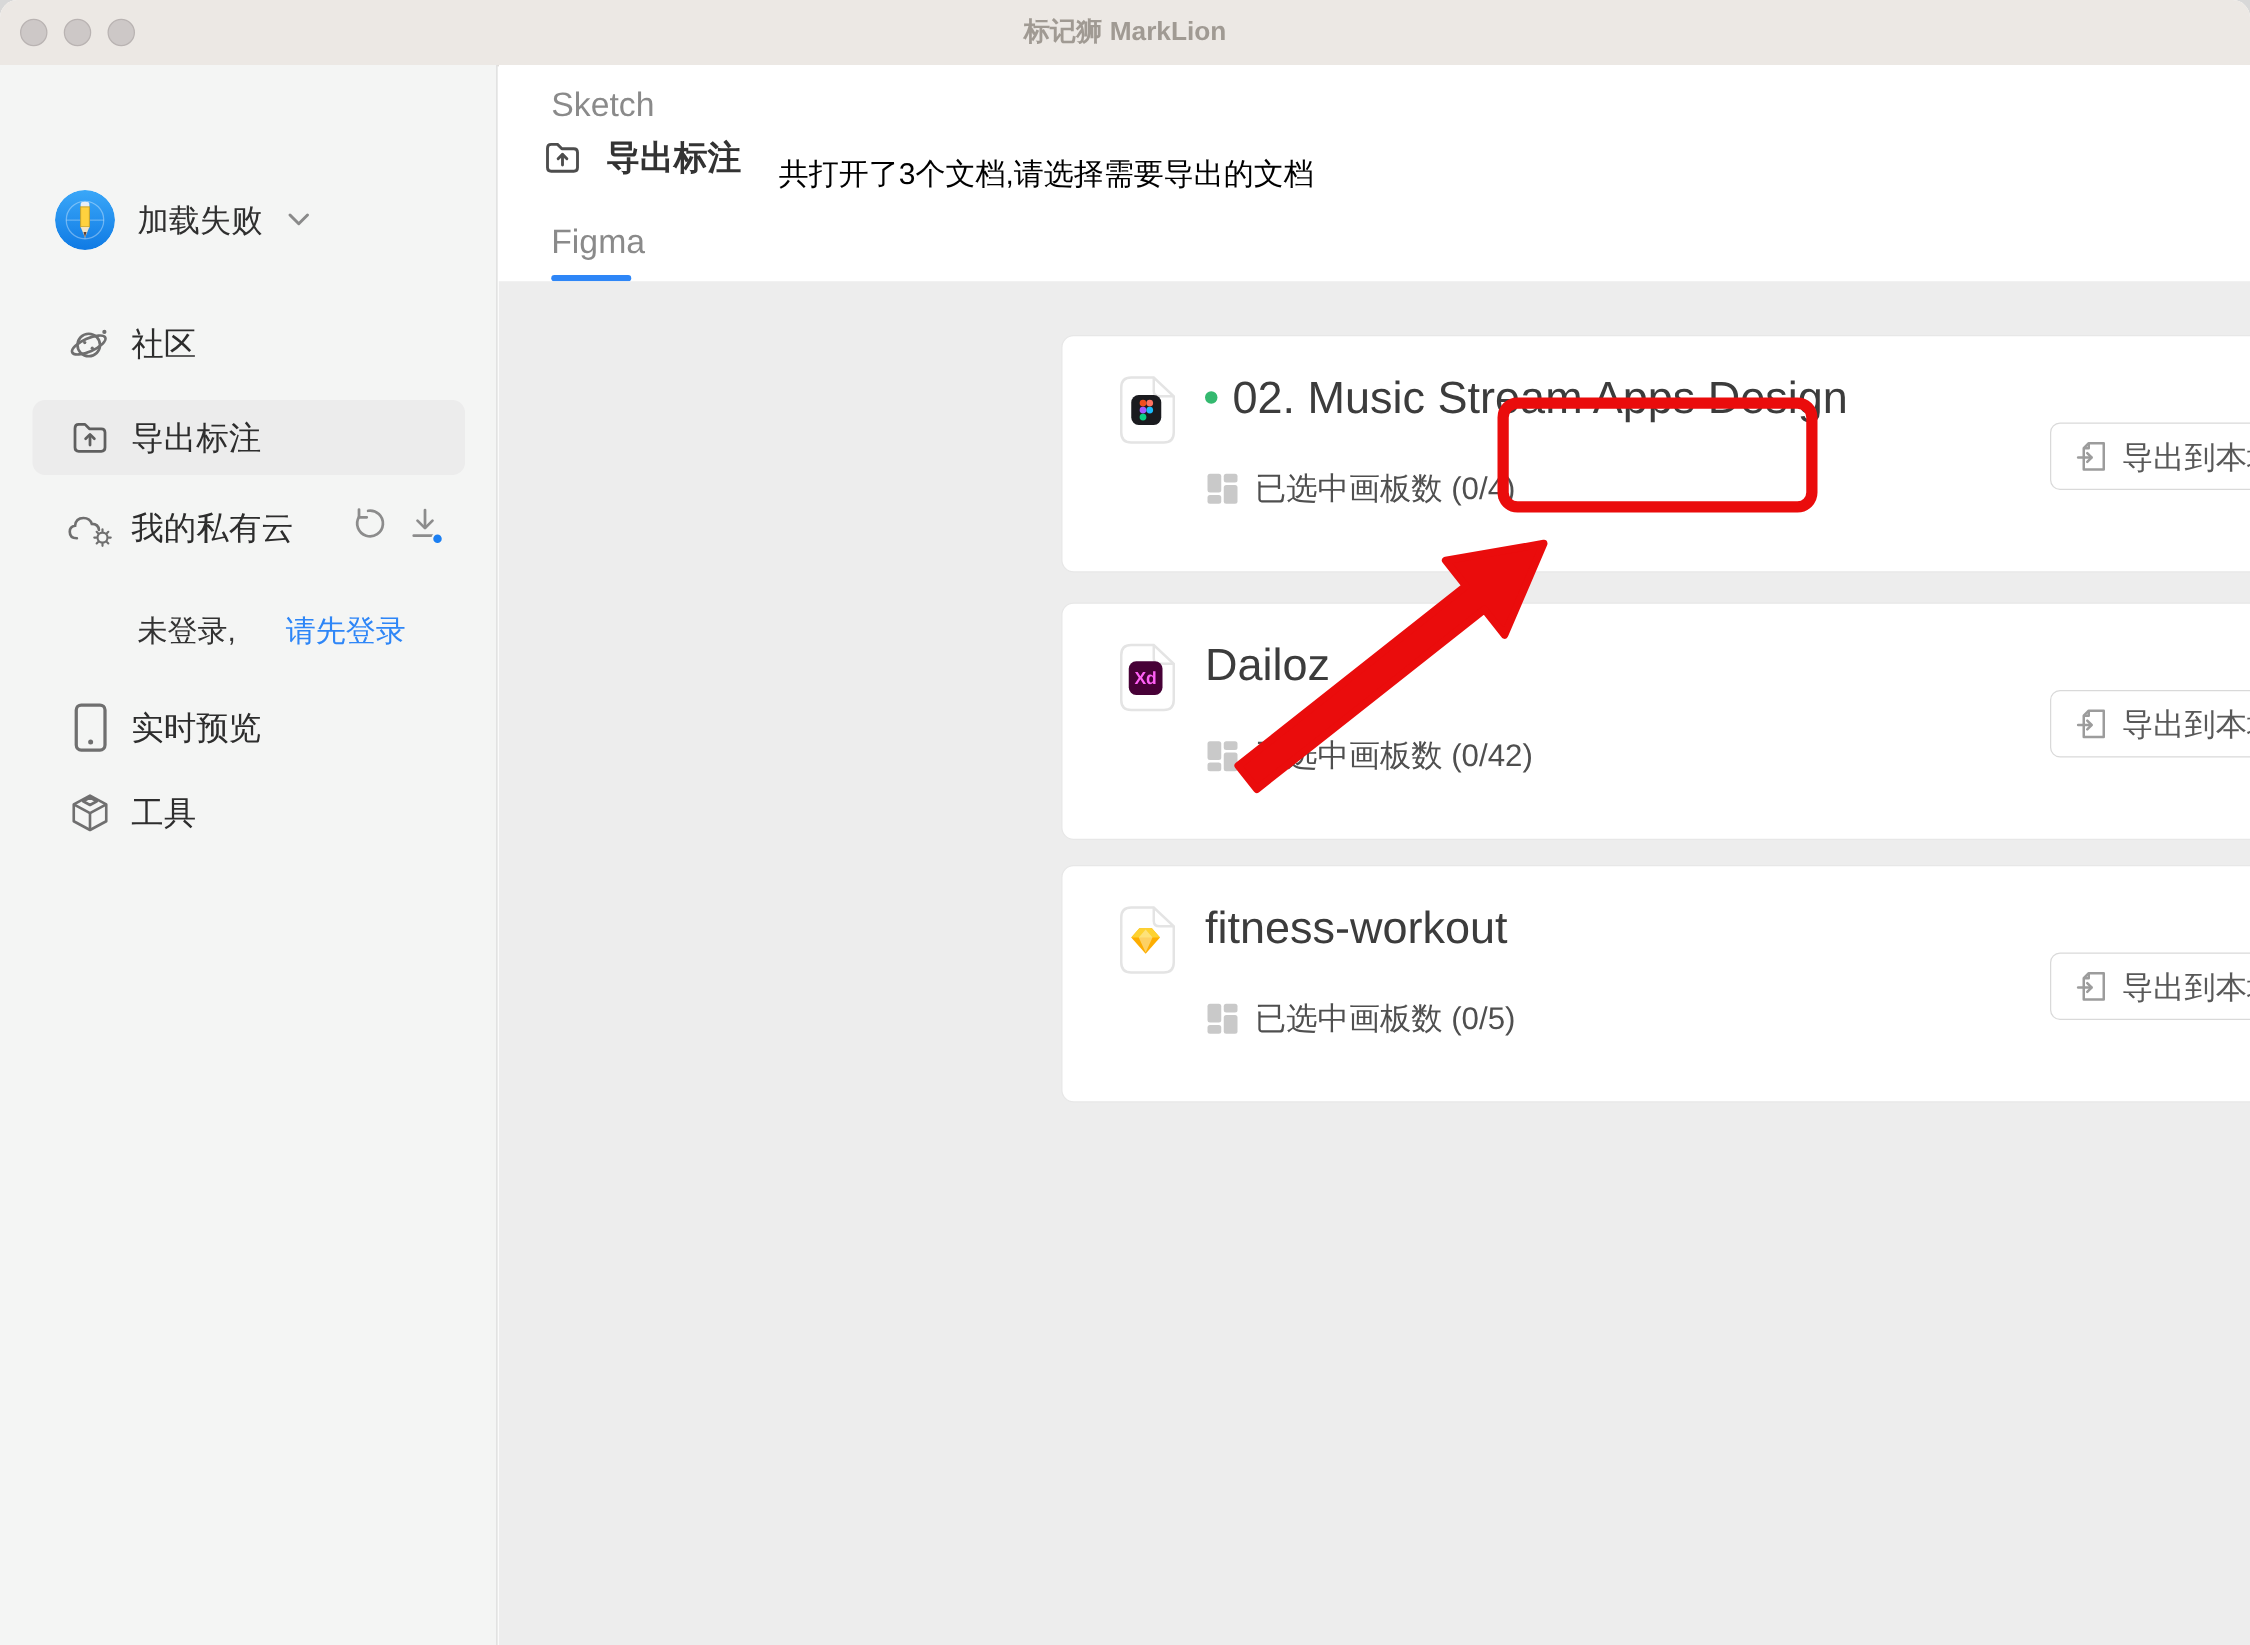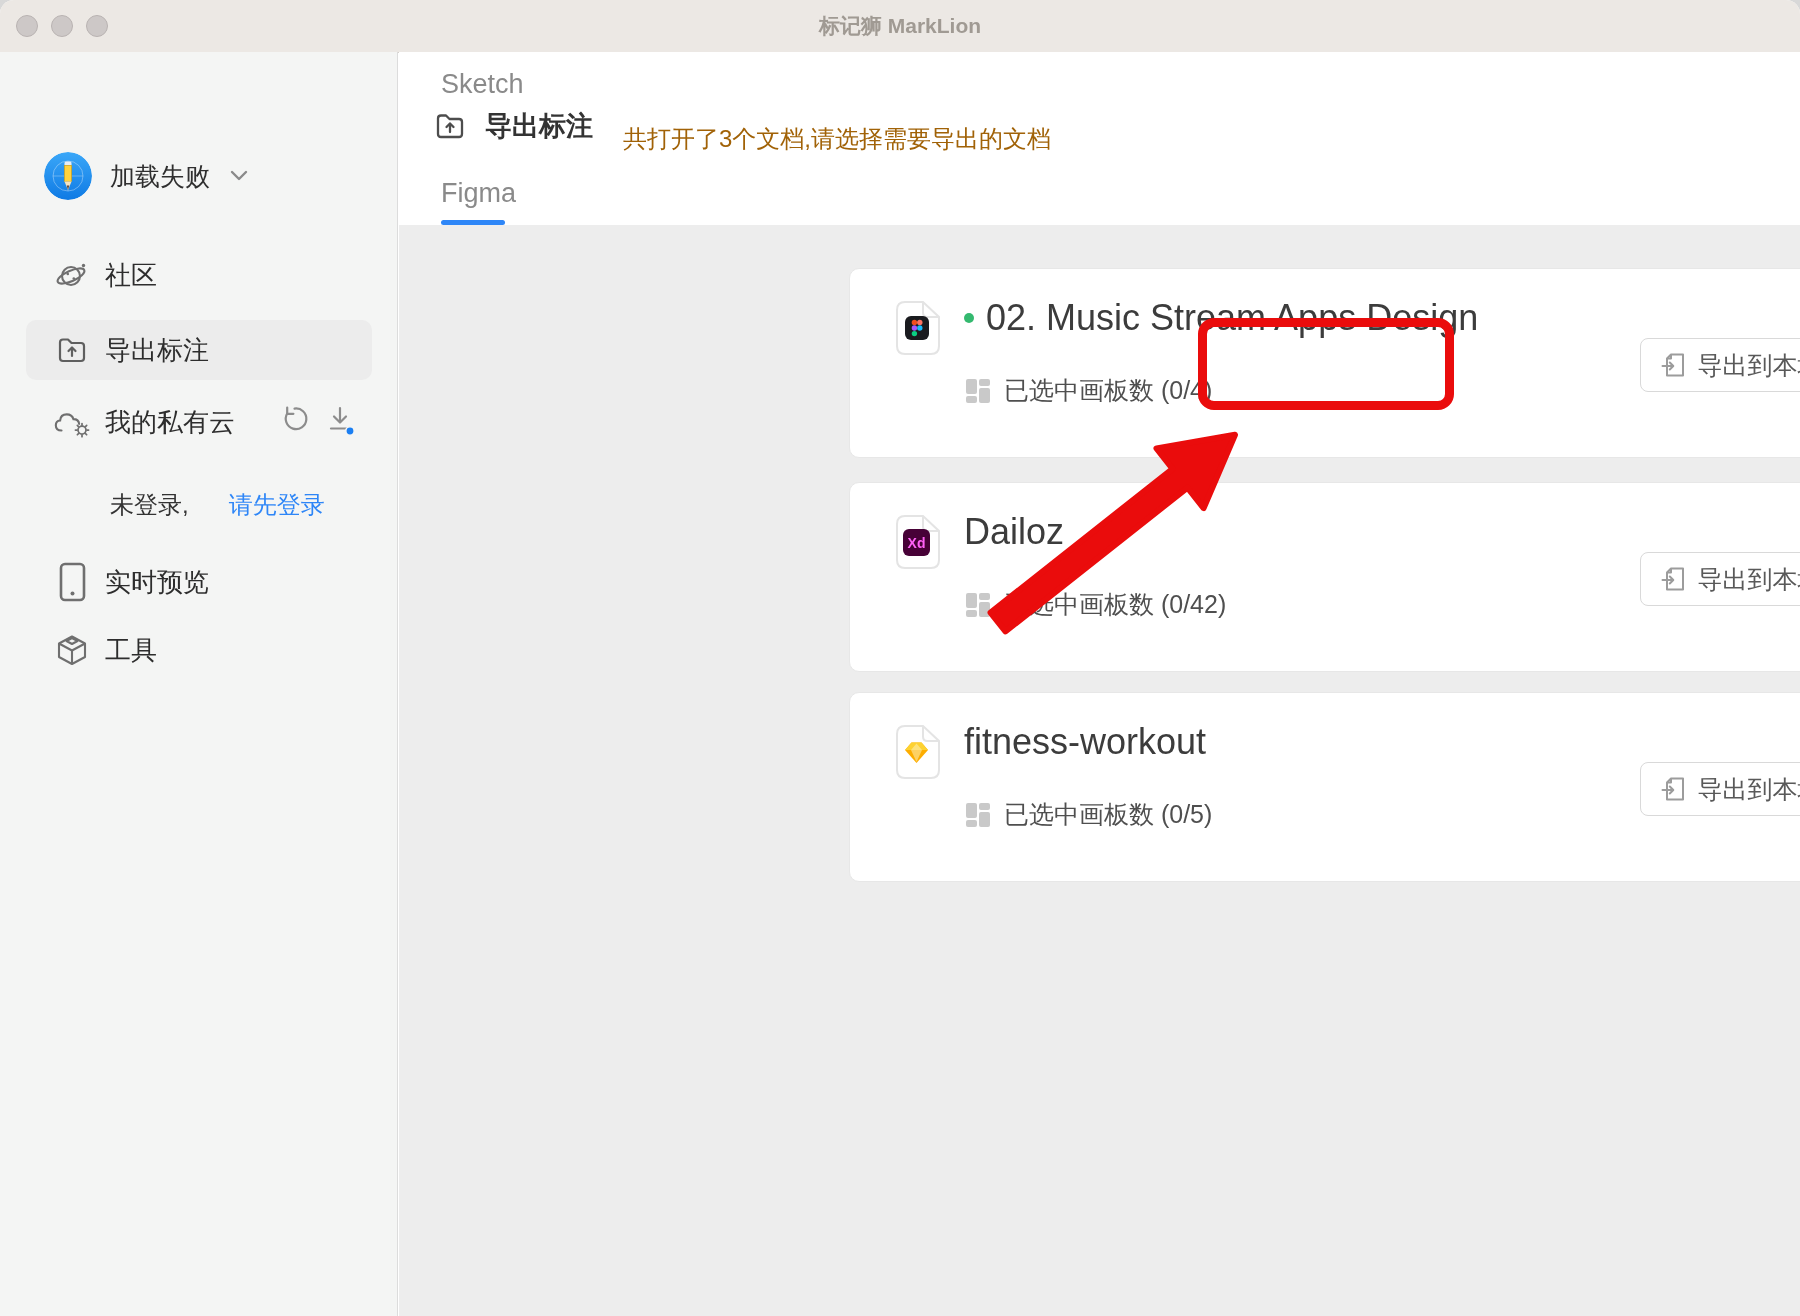--- a/index.html
+++ b/index.html
@@ -28,21 +28,21 @@
   .side-item .lbl{margin-left:13px;font-size:26px;color:#2d2d2d;}
   .side-item.active{background:#ececec;}
   .side-extra{position:absolute;display:flex;gap:16px;color:#8c8c8c;}
   .login-line{position:absolute;left:110px;top:437px;font-size:24px;color:#333;}
   .login-line .link{color:#2e86f7;cursor:pointer;margin-left:40px;}
 
   
   .main-header{position:absolute;left:399px;top:52px;right:0;height:173px;background:#ffffff;}
   .mh-row{position:absolute;left:34px;top:44px;display:flex;align-items:center;gap:18px;}
   .mh-title{font-size:27px;font-weight:700;color:#333;}
-  .mh-sub{font-size:24px;color:#a16207;margin-left:12px;margin-top:27px;}
+  .mh-sub{font-size:24px;color:#000000;margin-left:12px;margin-top:27px;}
   .tabs{position:absolute;left:42px;bottom:16px;display:flex;gap:78px;flex-direction:column;}
   .tab{font-size:27px;color:#8a8a8a;cursor:pointer;}
   .tab.active{color:#2e86f7;}
   .tab-underline{position:absolute;left:42px;bottom:0;width:64px;height:5px;border-radius:3px;background:#2e86f7;}
 
   
   .content{position:absolute;left:399px;top:225px;right:0;bottom:0;background:#ededed;}
   .card{position:absolute;left:450px;width:1285px;height:190px;background:#fff;
         border:1px solid #e7e7e7;border-radius:10px;box-sizing:border-box;}
   .card .file-ic{position:absolute;left:40px;top:30px;}

